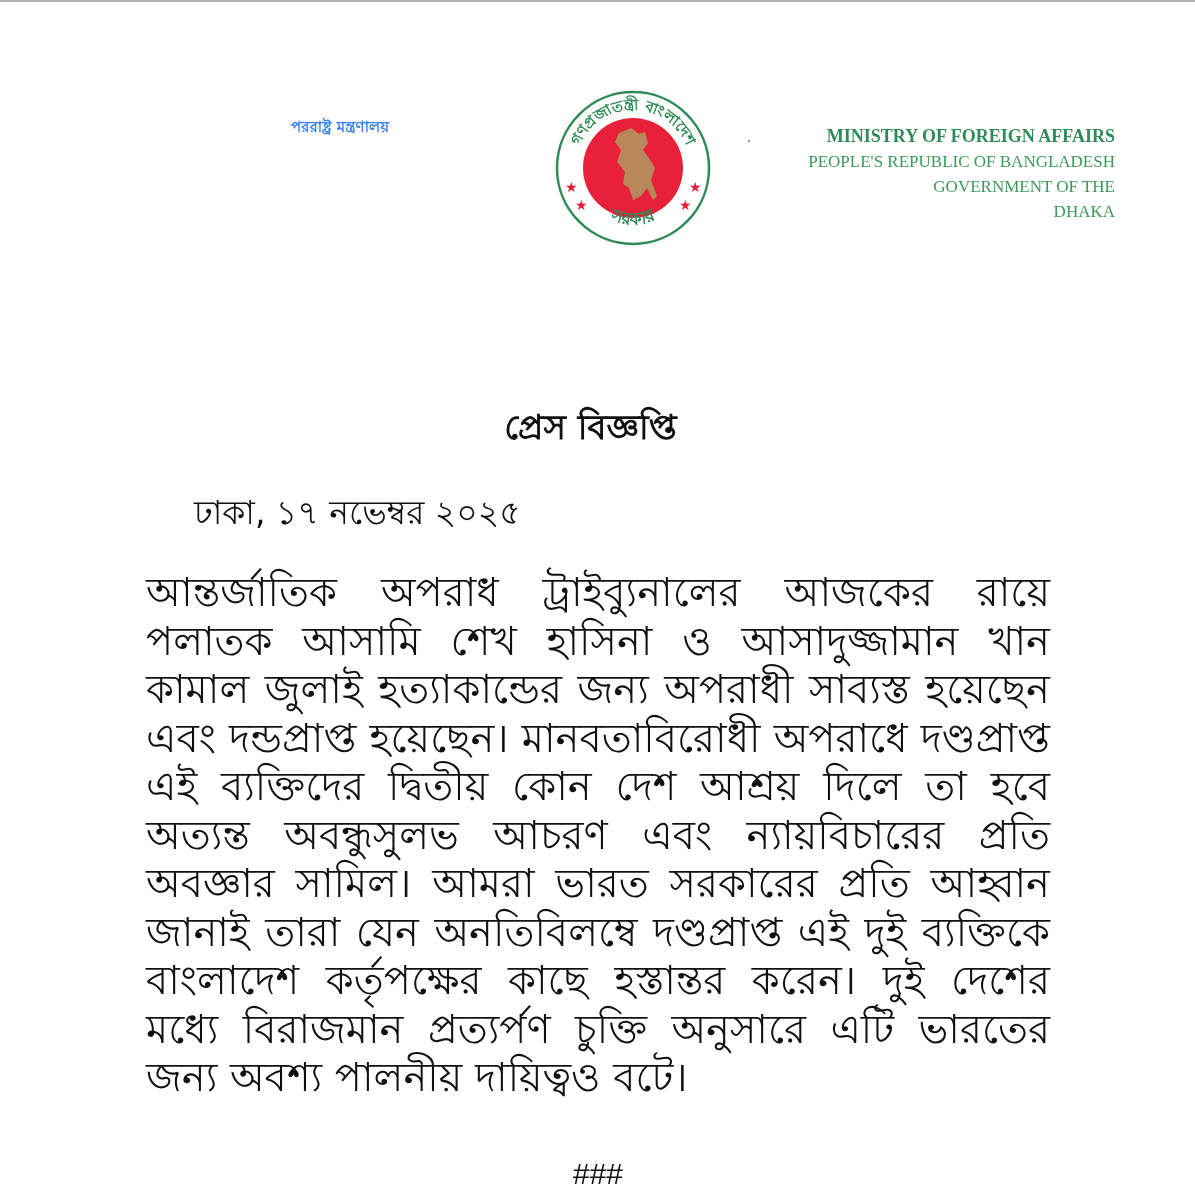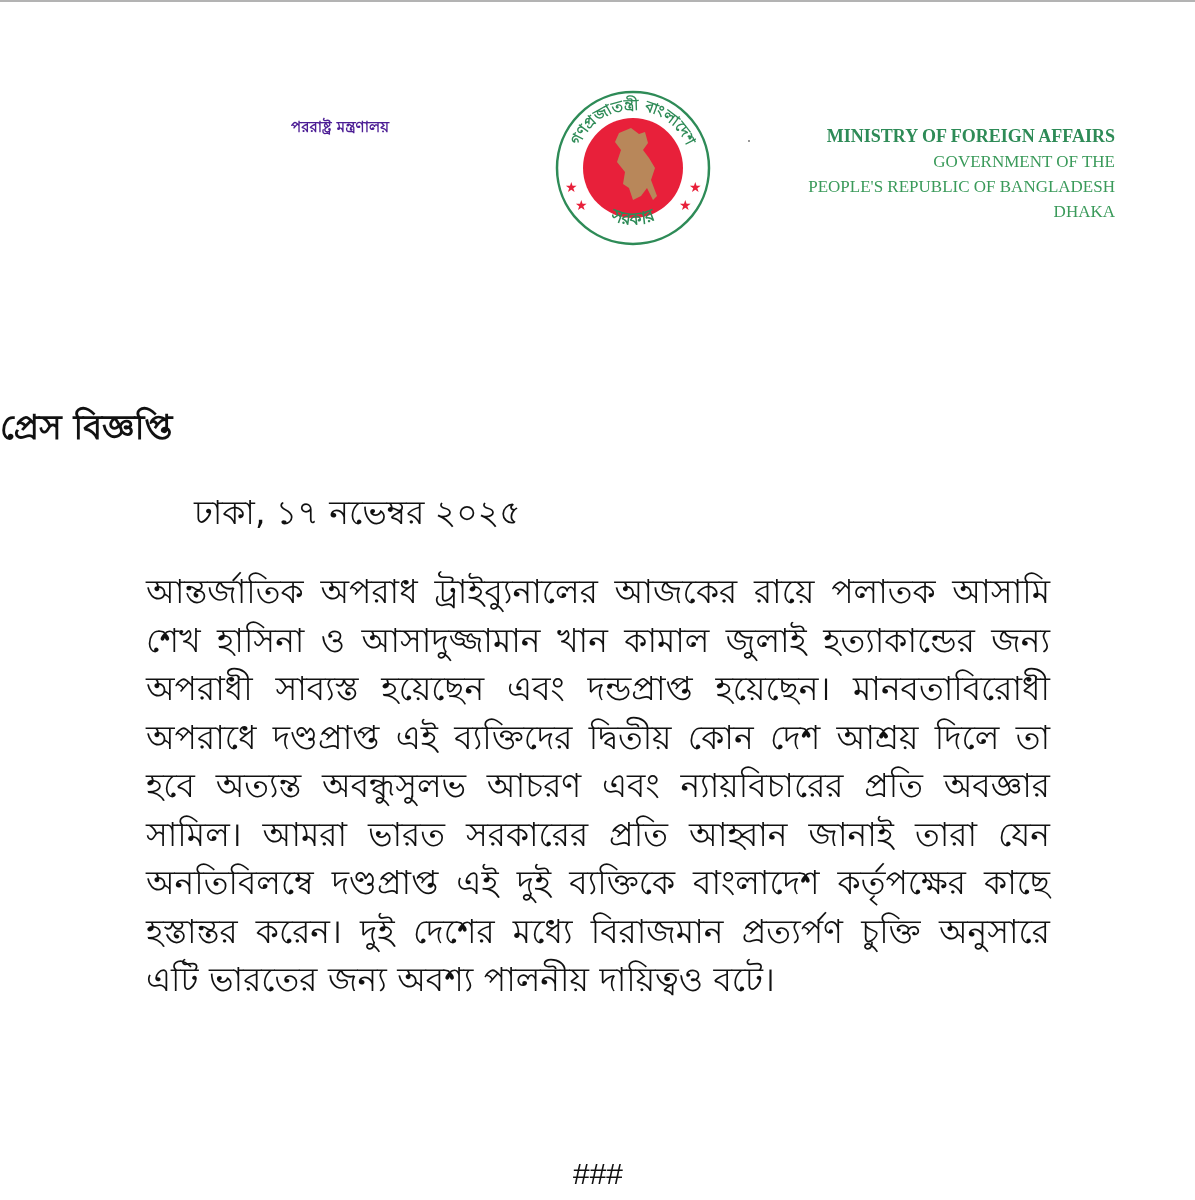--- a/index.html
+++ b/index.html
@@ -19,21 +19,21 @@
       position: absolute;
       left: 0; top: 0;
       width: 1195px; height: 2px;
       background: #b3b3b3;
     }
     .letterhead-bn {
       position: absolute;
       left: 200px; top: 116px;
       width: 280px;
       text-align: center;
-      color: #4c1d95;
+      color: #3b82f6;
       font-family: "DejaVu Sans", sans-serif;
     }
     .letterhead-bn .ministry {
       font-size: 15px;
       font-weight: bold;
       line-height: 22px;
     }
     .letterhead-bn .gov, .letterhead-bn .city {
       font-size: 15px;
       line-height: 28px;
@@ -65,36 +65,37 @@
       position: absolute;
       left: 748px; top: 140px;
       width: 2px; height: 2px;
       background: #777;
       border-radius: 50%;
     }
     .title {
       position: absolute;
       left: 0; top: 402px;
       width: 1181px;
+      text-align: center;
       font-size: 34px;
       font-weight: bold;
       line-height: 50px;
     }
     .dateline {
       position: absolute;
       left: 146px; top: 488px;
       font-size: 33px;
       line-height: 50px;
       margin-left: 48px;
     }
     .body-text {
       position: absolute;
       left: 146px; top: 568px;
       width: 904px;
-      font-size: 33px;
+      font-size: 40px;
       line-height: 48.5px;
       text-align: justify;
       text-align-last: left;
     }
     .body-text p {
       margin: 0;
     }
     .end-mark {
       position: absolute;
       left: 0; top: 1152px;
@@ -136,22 +137,22 @@
       <text x="136" y="104">★</text>
       <text x="126" y="122">★</text>
     </g>
   </svg>
 </div>
 
 <div class="dot-mark"></div>
 
 <div class="letterhead-en">
   <div class="ministry">MINISTRY OF FOREIGN AFFAIRS</div>
+  <div class="line">PEOPLE'S REPUBLIC OF BANGLADESH</div>
   <div class="line">GOVERNMENT OF THE</div>
-  <div class="line">PEOPLE'S REPUBLIC OF BANGLADESH</div>
   <div class="line">DHAKA</div>
 </div>
 
 <div class="title">প্রেস বিজ্ঞপ্তি</div>
 
 <div class="dateline">ঢাকা, ১৭ নভেম্বর ২০২৫</div>
 
 <div class="body-text">
   <p>আন্তর্জাতিক অপরাধ ট্রাইব্যুনালের আজকের রায়ে পলাতক আসামি শেখ হাসিনা ও আসাদুজ্জামান খান কামাল জুলাই হত্যাকান্ডের জন্য অপরাধী সাব্যস্ত হয়েছেন এবং দন্ডপ্রাপ্ত হয়েছেন। মানবতাবিরোধী অপরাধে দণ্ডপ্রাপ্ত এই ব্যক্তিদের দ্বিতীয় কোন দেশ আশ্রয় দিলে তা হবে অত্যন্ত অবন্ধুসুলভ আচরণ এবং ন্যায়বিচারের প্রতি অবজ্ঞার সামিল। আমরা ভারত সরকারের প্রতি আহ্বান জানাই তারা যেন অনতিবিলম্বে দণ্ডপ্রাপ্ত এই দুই ব্যক্তিকে বাংলাদেশ কর্তৃপক্ষের কাছে হস্তান্তর করেন।  দুই দেশের মধ্যে বিরাজমান প্রত্যর্পণ চুক্তি অনুসারে এটি ভারতের জন্য অবশ্য পালনীয় দায়িত্বও বটে।</p>
 </div>

